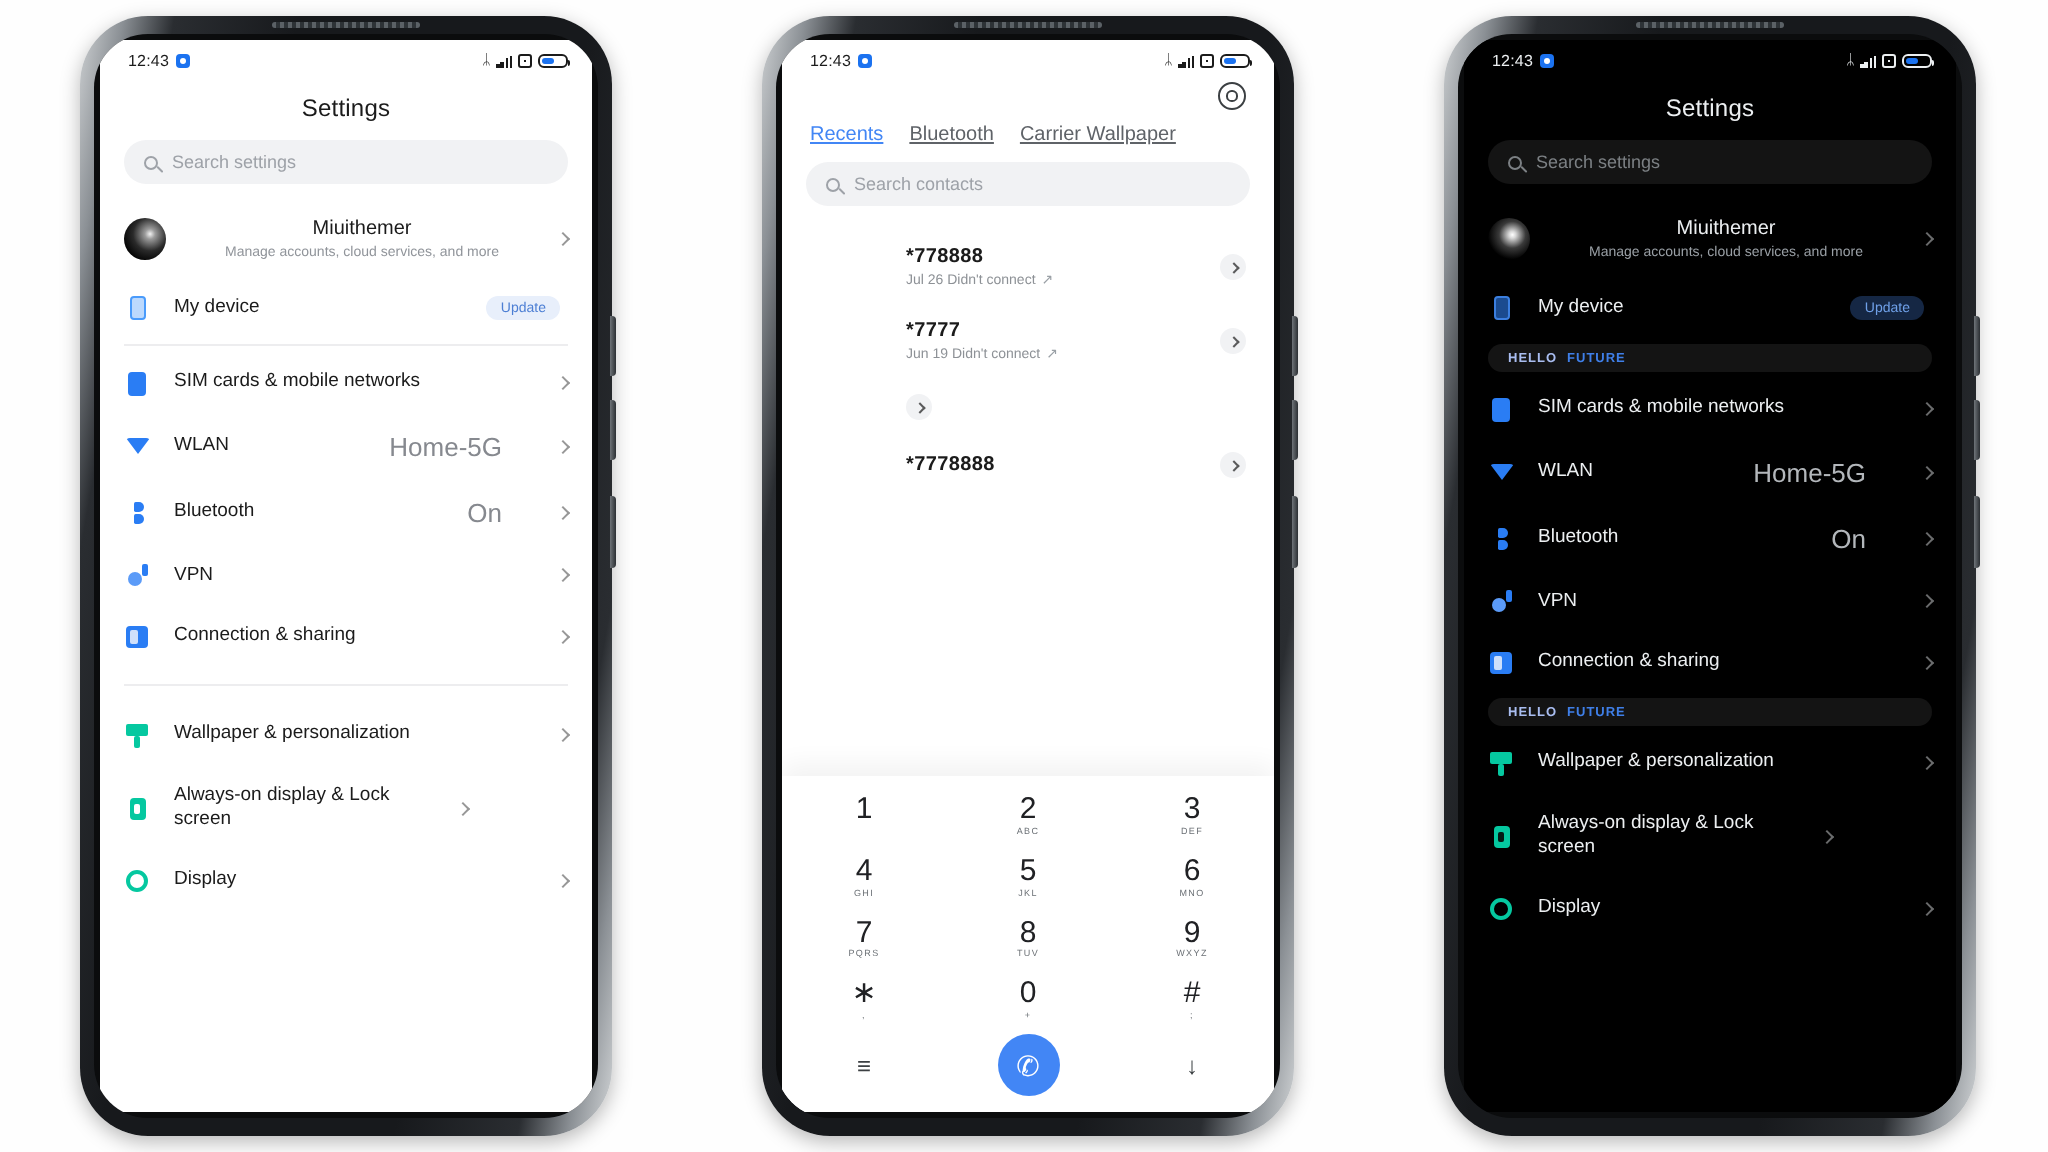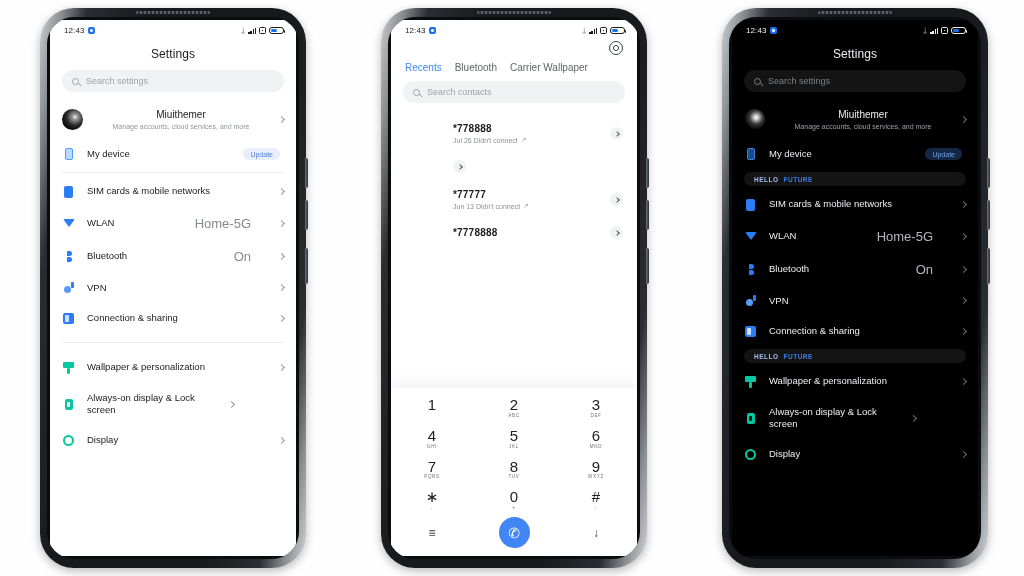--- a/index.html
+++ b/index.html
@@ -211,21 +211,21 @@
   .gear-wrap { display:flex; justify-content:flex-end; padding: 4px 14px 0; }
   .gear {
     width: 14px; height: 14px; border-radius: 50%;
     border: 1.4px solid #3c4043; position: relative;
   }
   .gear::after {
     content:""; position:absolute; inset:3.2px;
     border: 1.4px solid #3c4043; border-radius: 50%;
   }
   .tabs { display: flex; gap: 13px; padding: 7px 14px 8px; }
-  .tab { font-size: 10px; color: #5f6368; }
+  .tab { font-size: 10px; color: #5f6368; text-decoration: underline; }
   .tab.active { color: #4286f5; }
 
   .call-list { padding-top: 2px; padding-left: 48px; }
   .call-row {
     display: flex; align-items: center; gap: 8px;
     padding: 8px 14px 8px;
   }
   .call-info { flex: 1; min-width: 0; }
   .call-num { font-size: 10px; font-weight: 600; letter-spacing: .2px; }
   .call-meta { font-size: 7px; color: #8d9196; margin-top: 2px; display:flex; align-items:center; gap:3px; }
@@ -436,32 +436,32 @@
               <div class="call-meta">
                 <span>Jul 26 Didn't connect</span>
                 <span class="arrow-out">↗</span>
               </div>
             </div>
             <span class="circle-chev">
                 <span class="chev"></span>
               </span>
           </div>
           <div class="call-row">
+            <div class="call-info">
+              <div class="call-num">*7777</div>
+              <div class="call-meta">
+                <span>Jun 19 Didn't connect</span>
+                <span class="arrow-out">↗</span>
+              </div>
+            </div>
             <span class="circle-chev">
                 <span class="chev"></span>
               </span>
           </div>
           <div class="call-row">
-            <div class="call-info">
-              <div class="call-num">*77777</div>
-              <div class="call-meta">
-                <span>Jun 13 Didn't connect</span>
-                <span class="arrow-out">↗</span>
-              </div>
-            </div>
             <span class="circle-chev">
                 <span class="chev"></span>
               </span>
           </div>
           <div class="call-row">
             <div class="call-info">
               <div class="call-num">*7778888</div>
             </div>
             <span class="circle-chev">
                 <span class="chev"></span>

